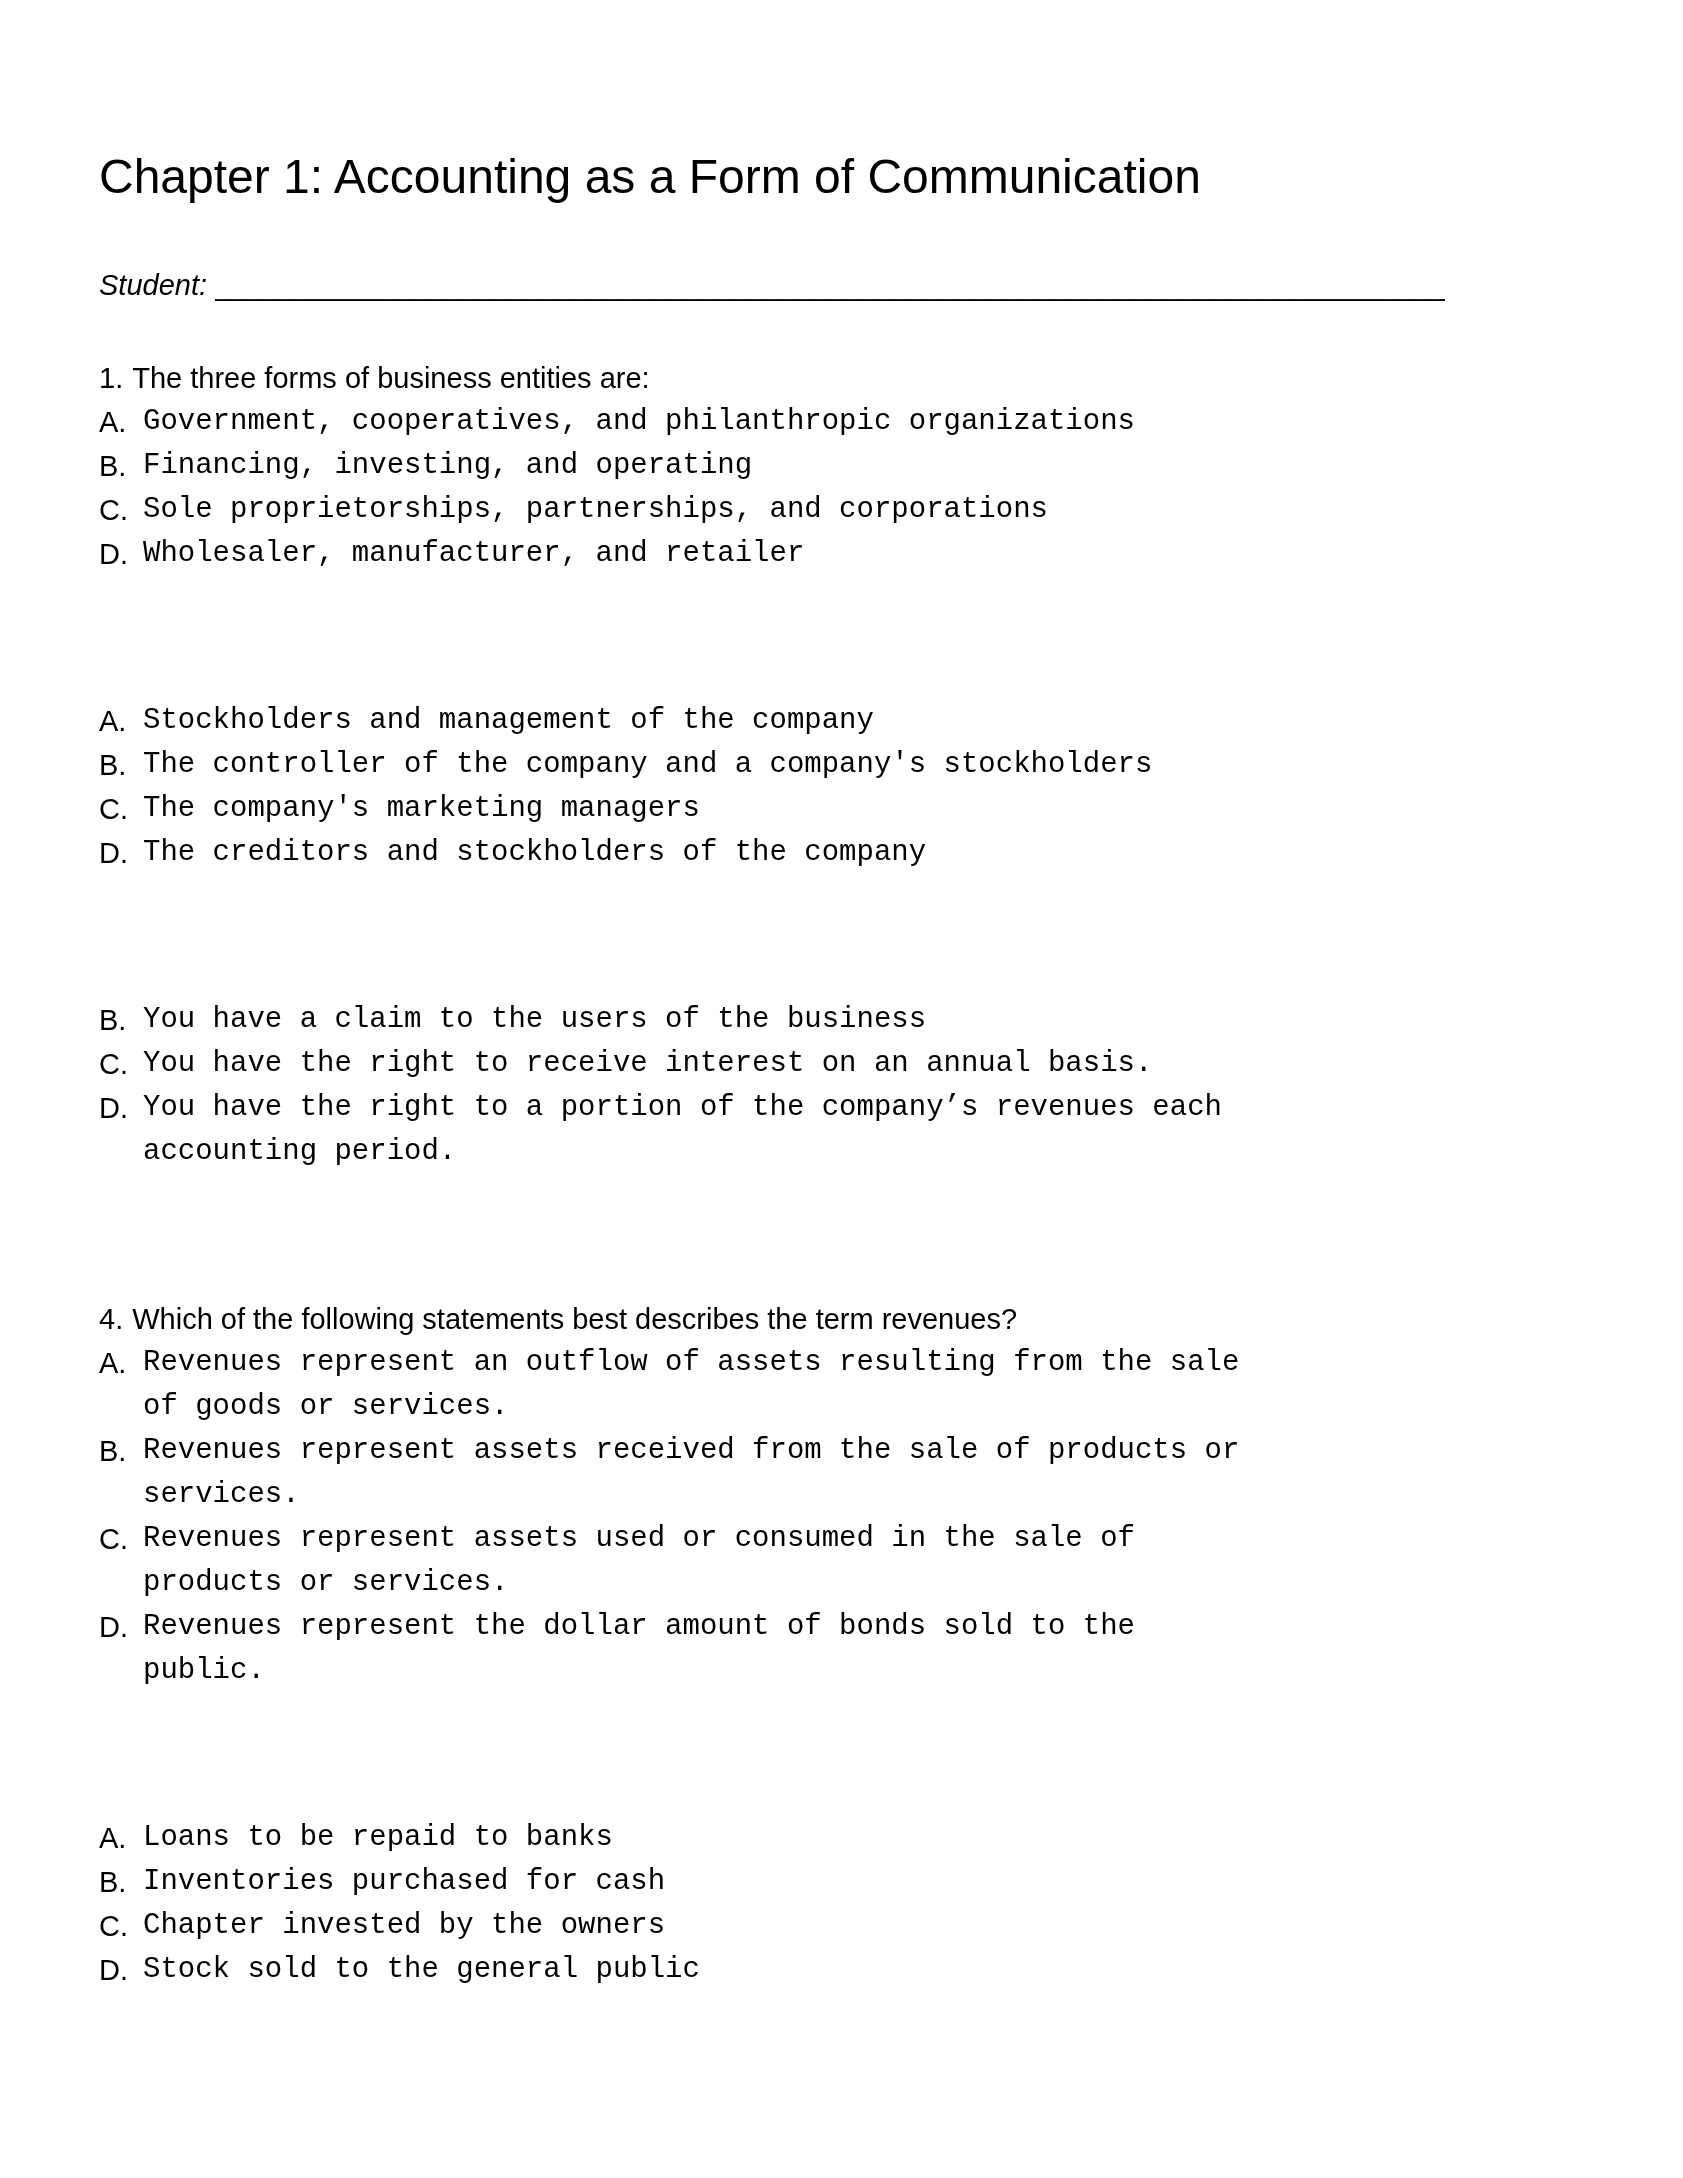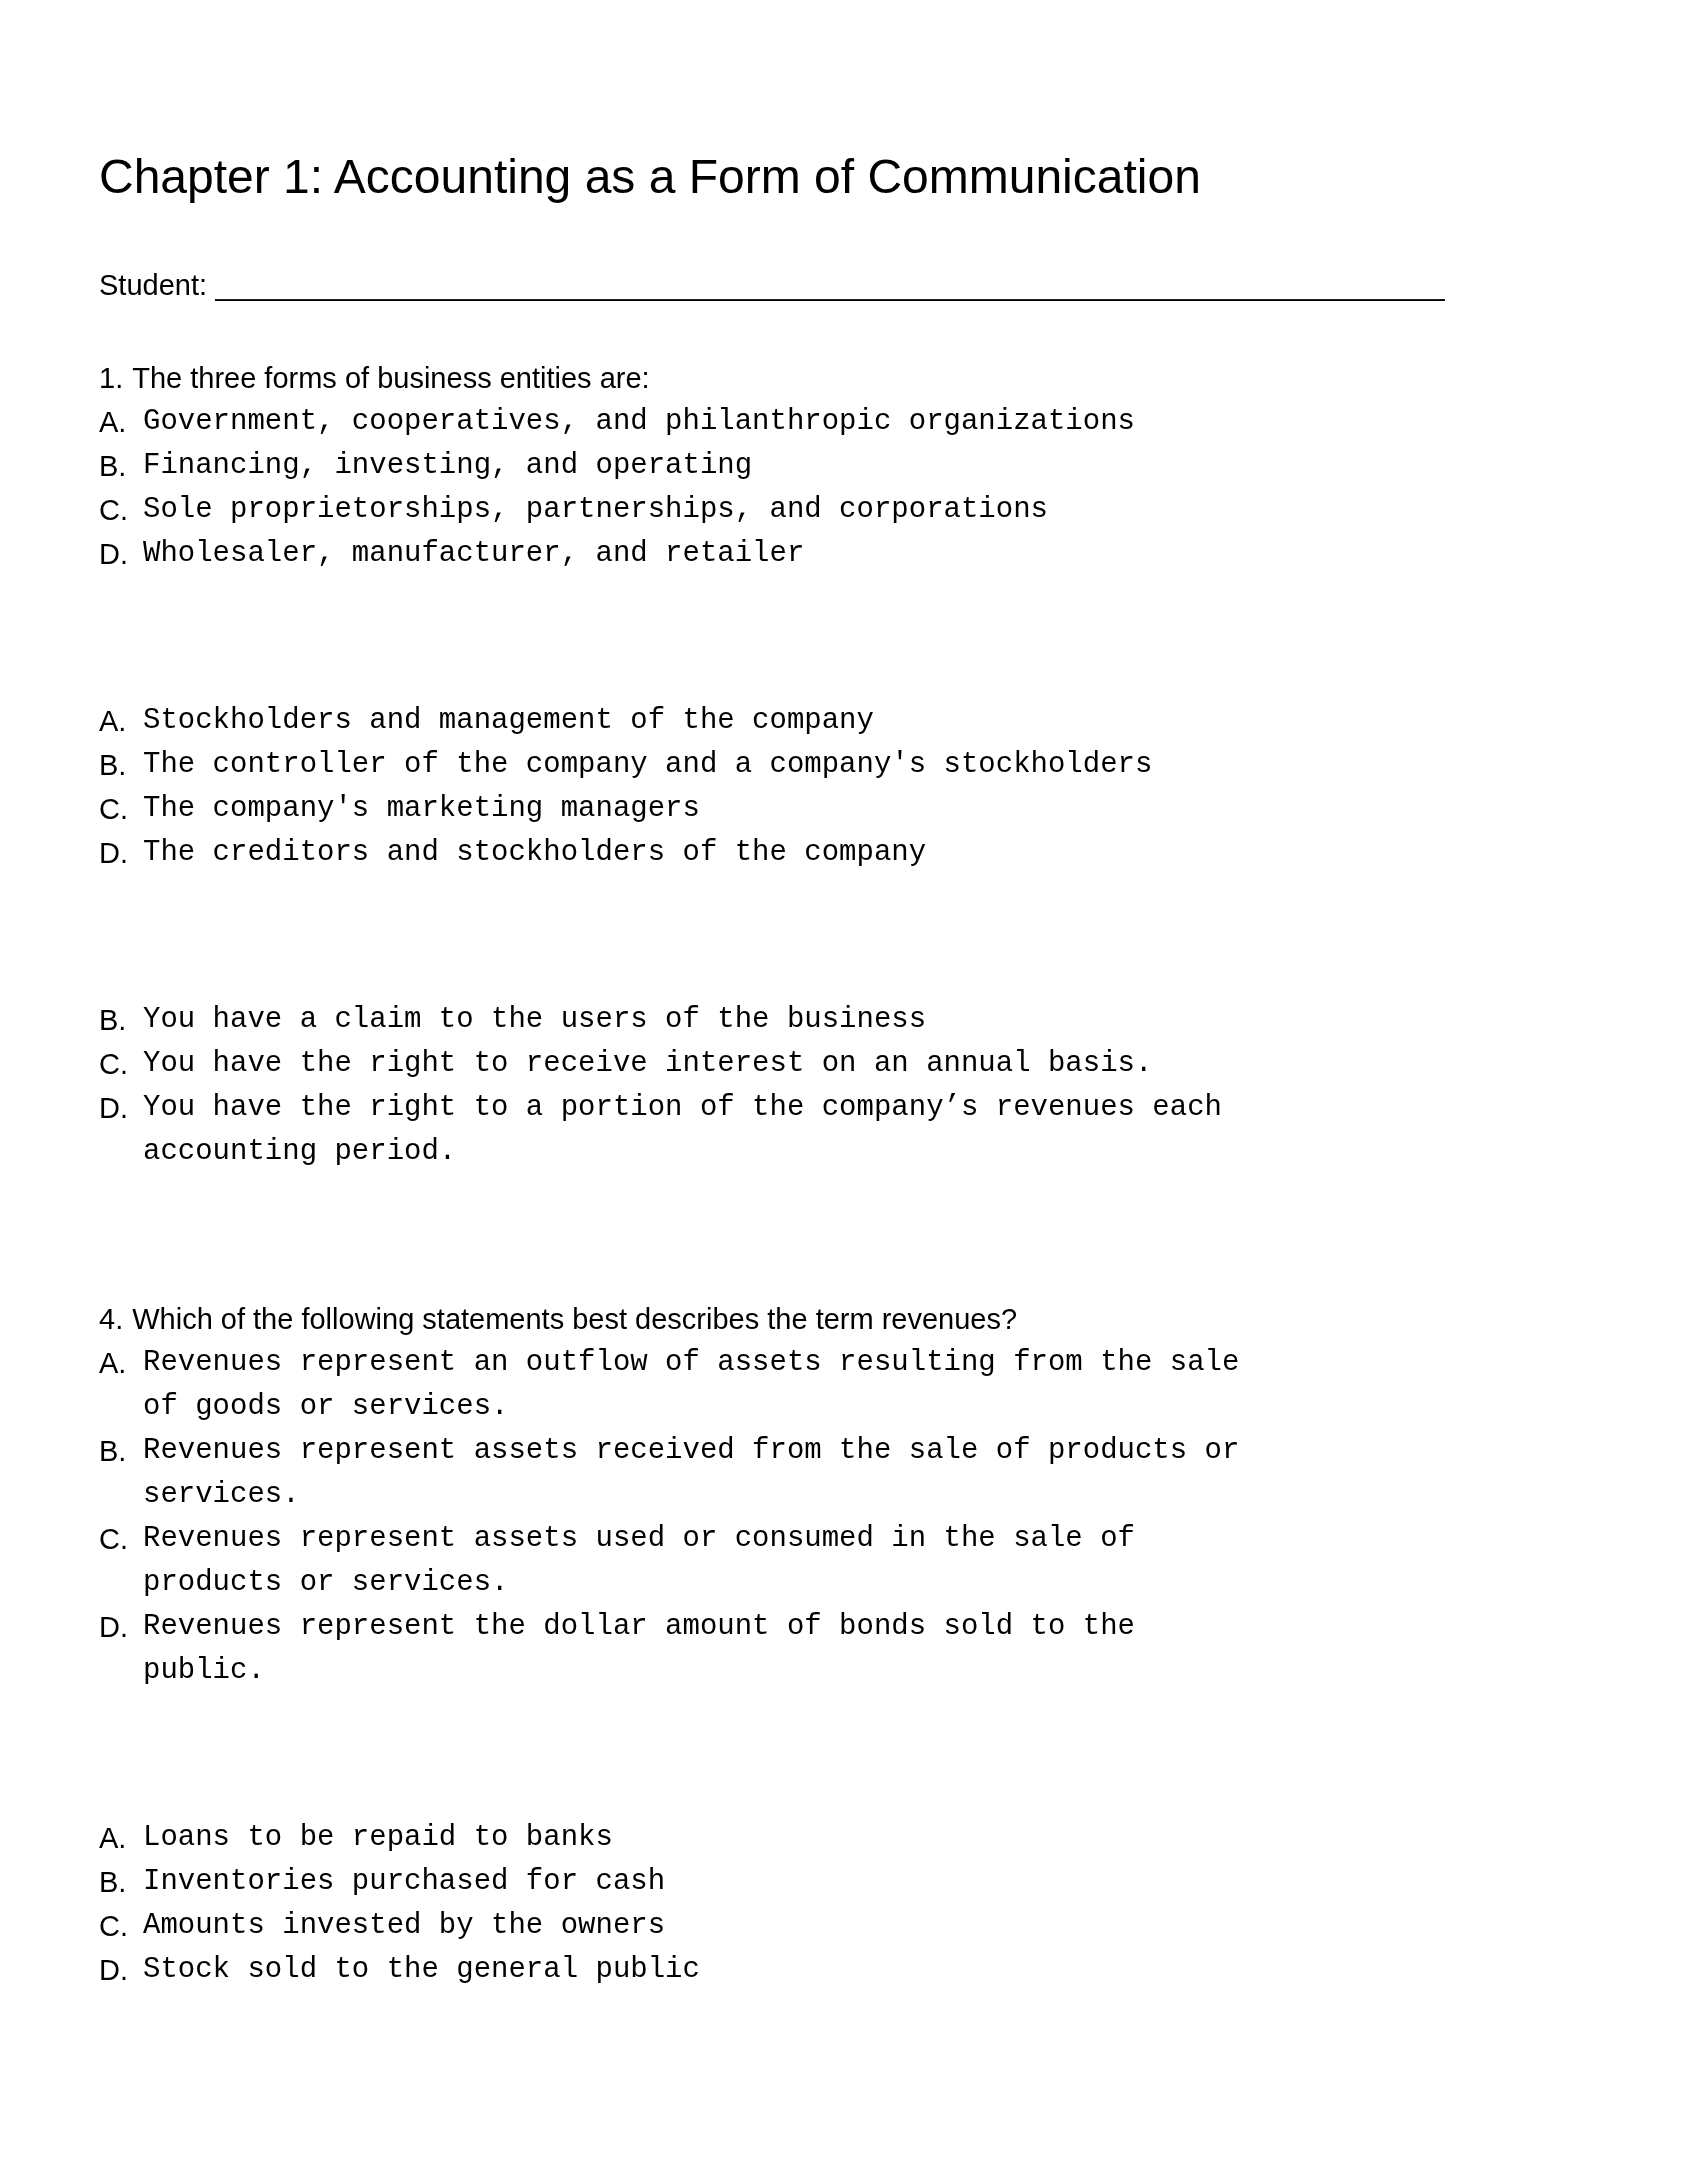--- a/index.html
+++ b/index.html
@@ -30,20 +30,21 @@
   }
   .student-row {
     margin-top: 61px;
     width: 1346px;
     display: flex;
     align-items: baseline;
     font-size: 29px;
     line-height: 40px;
   }
   .student-label {
+    font-style: italic;
     white-space: nowrap;
   }
   .student-blank {
     flex: 1;
     margin-left: 8px;
     overflow: hidden;
     white-space: nowrap;
     letter-spacing: 0;
   }
   .questions {
@@ -165,21 +166,21 @@
       <div class="option">
         <span class="opt-letter">A.</span>
         <span class="opt-text">Loans to be repaid to banks</span>
       </div>
       <div class="option">
         <span class="opt-letter">B.</span>
         <span class="opt-text">Inventories purchased for cash</span>
       </div>
       <div class="option">
         <span class="opt-letter">C.</span>
-        <span class="opt-text">Amounts invested by the owners</span>
+        <span class="opt-text">Chapter invested by the owners</span>
       </div>
       <div class="option">
         <span class="opt-letter">D.</span>
         <span class="opt-text">Stock sold to the general public</span>
       </div>
     </div>
 
   </div>
 </div>
 

